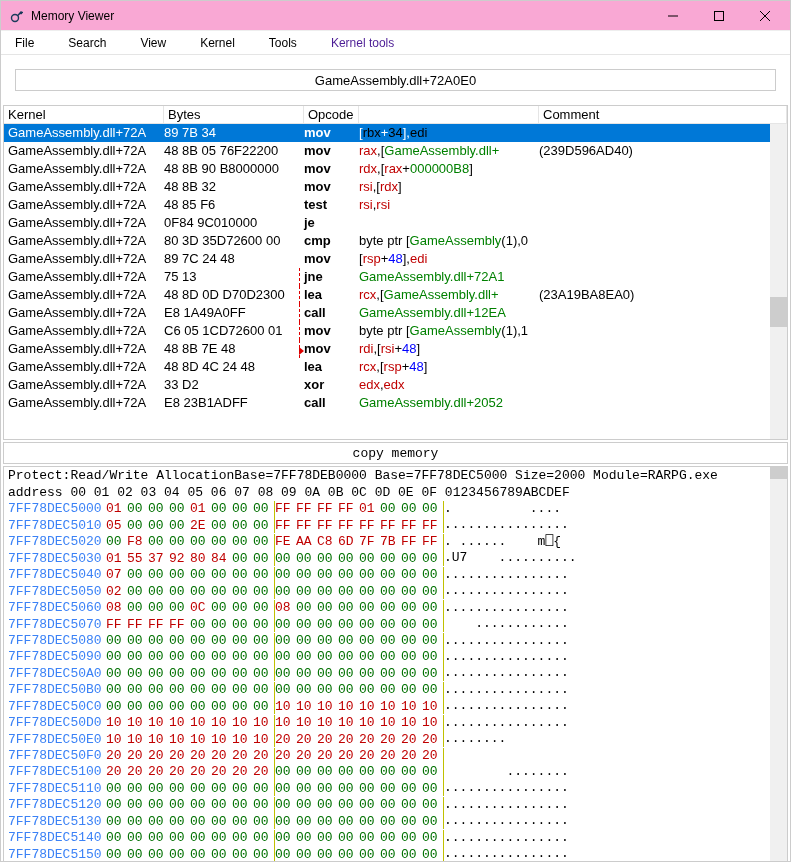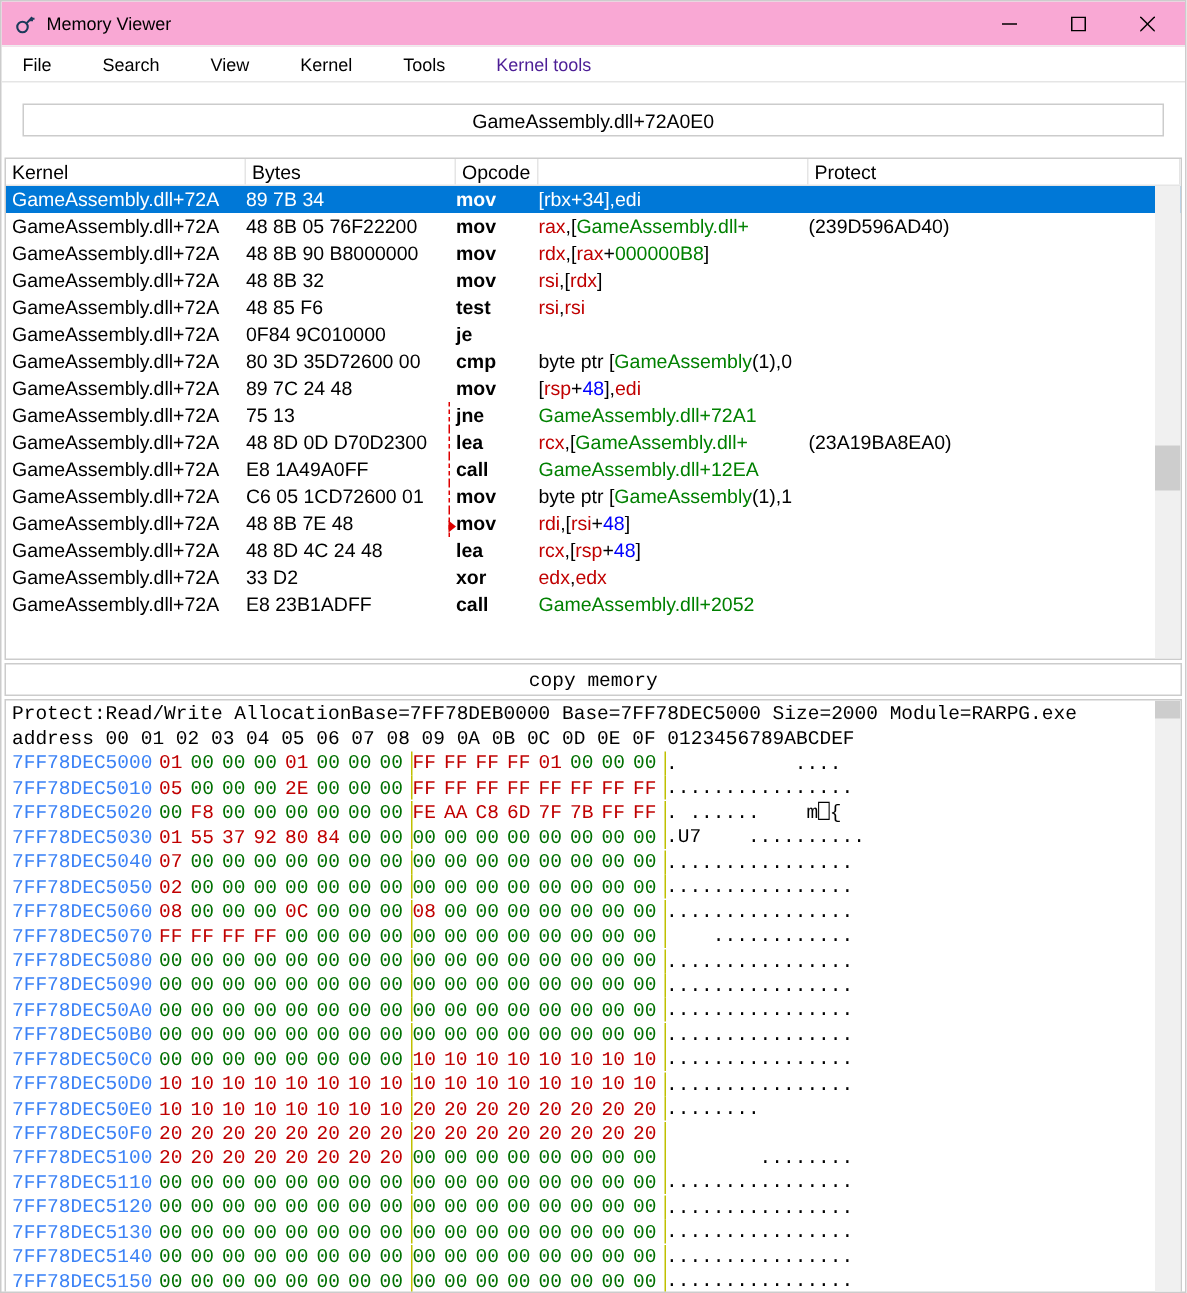--- a/index.html
+++ b/index.html
@@ -26,21 +26,21 @@
 .drow.sel{background:#0078d7;color:#fff}
 .drow .c-addr{width:160px;padding-left:4px;overflow:hidden}
 .drow .c-bytes{width:140px;overflow:hidden}
 .drow .c-opc{width:55px;font-weight:bold}
 .drow .c-oper{width:180px}
 .drow .c-comm{flex:1}
 .drow .jmpline{position:absolute;left:295px;top:0;bottom:0;width:6px;pointer-events:none}
 .jmp-dash-left{border-left:1px dashed #d00}
 .jmp-arrow::before{content:"";position:absolute;left:-1px;top:7px;width:0;height:0;border-top:4px solid transparent;border-bottom:4px solid transparent;border-left:5px solid #d00}
 .g{color:#008000}.r{color:#c00000}.b{color:#0000ff}
-.drow.sel .g,.drow.sel .r,.drow.sel .b{color:#ffffff}
+.drow.sel .g,.drow.sel .r,.drow.sel .b{color:#000000}
 .scroll-v{position:absolute;right:0;top:18px;bottom:0;width:17px;background:#f0f0f0}
 .scroll-thumb{position:absolute;left:0;right:0;height:30px;background:#cdcdcd}
 .copybar{height:22px;margin:2px;border:1px solid #ccc;display:flex;align-items:center;justify-content:center;font-family:"Courier New",monospace;font-size:13px}
 .hex-container{margin:0 2px 12px;border:1px solid #ccc;height:418px;position:relative;overflow:hidden;font-family:"Courier New",monospace;font-size:13px;line-height:16px}
 .hex-info{padding:1px 4px;white-space:nowrap}
 .hex-header{padding:0 4px;white-space:nowrap}
 .hex-body{padding:0 4px}
 .hex-row{white-space:pre}
 .ha{color:#3b82f6;display:inline-block;width:98px}
 .hb{display:inline-block;width:21px;text-align:left}
@@ -98,21 +98,21 @@
 <div class="addrbar">
   <span>GameAssembly.dll+72A0E0</span>
 </div>
 
 <div class="disasm-container">
   <div class="disasm-header">
     <div class="col-addr">Kernel</div>
     <div class="col-bytes">Bytes</div>
     <div class="col-opc">Opcode</div>
     <div class="col-oper"></div>
-    <div class="col-comm">Protect</div>
+    <div class="col-comm">Comment</div>
   </div>
   <div class="disasm-body" id="disasm-body">
       <div class="drow sel">
         <div class="c-addr">GameAssembly.dll+72A</div>
         <div class="c-bytes">89 7B 34</div>
         <div class="c-opc">mov</div>
         <div class="c-oper"><span>[</span><span class="r">rbx</span><span>+</span><span class="g">34</span><span>],</span><span class="r">edi</span></div>
         <div class="c-comm"></div>
       </div>
       <div class="drow">

